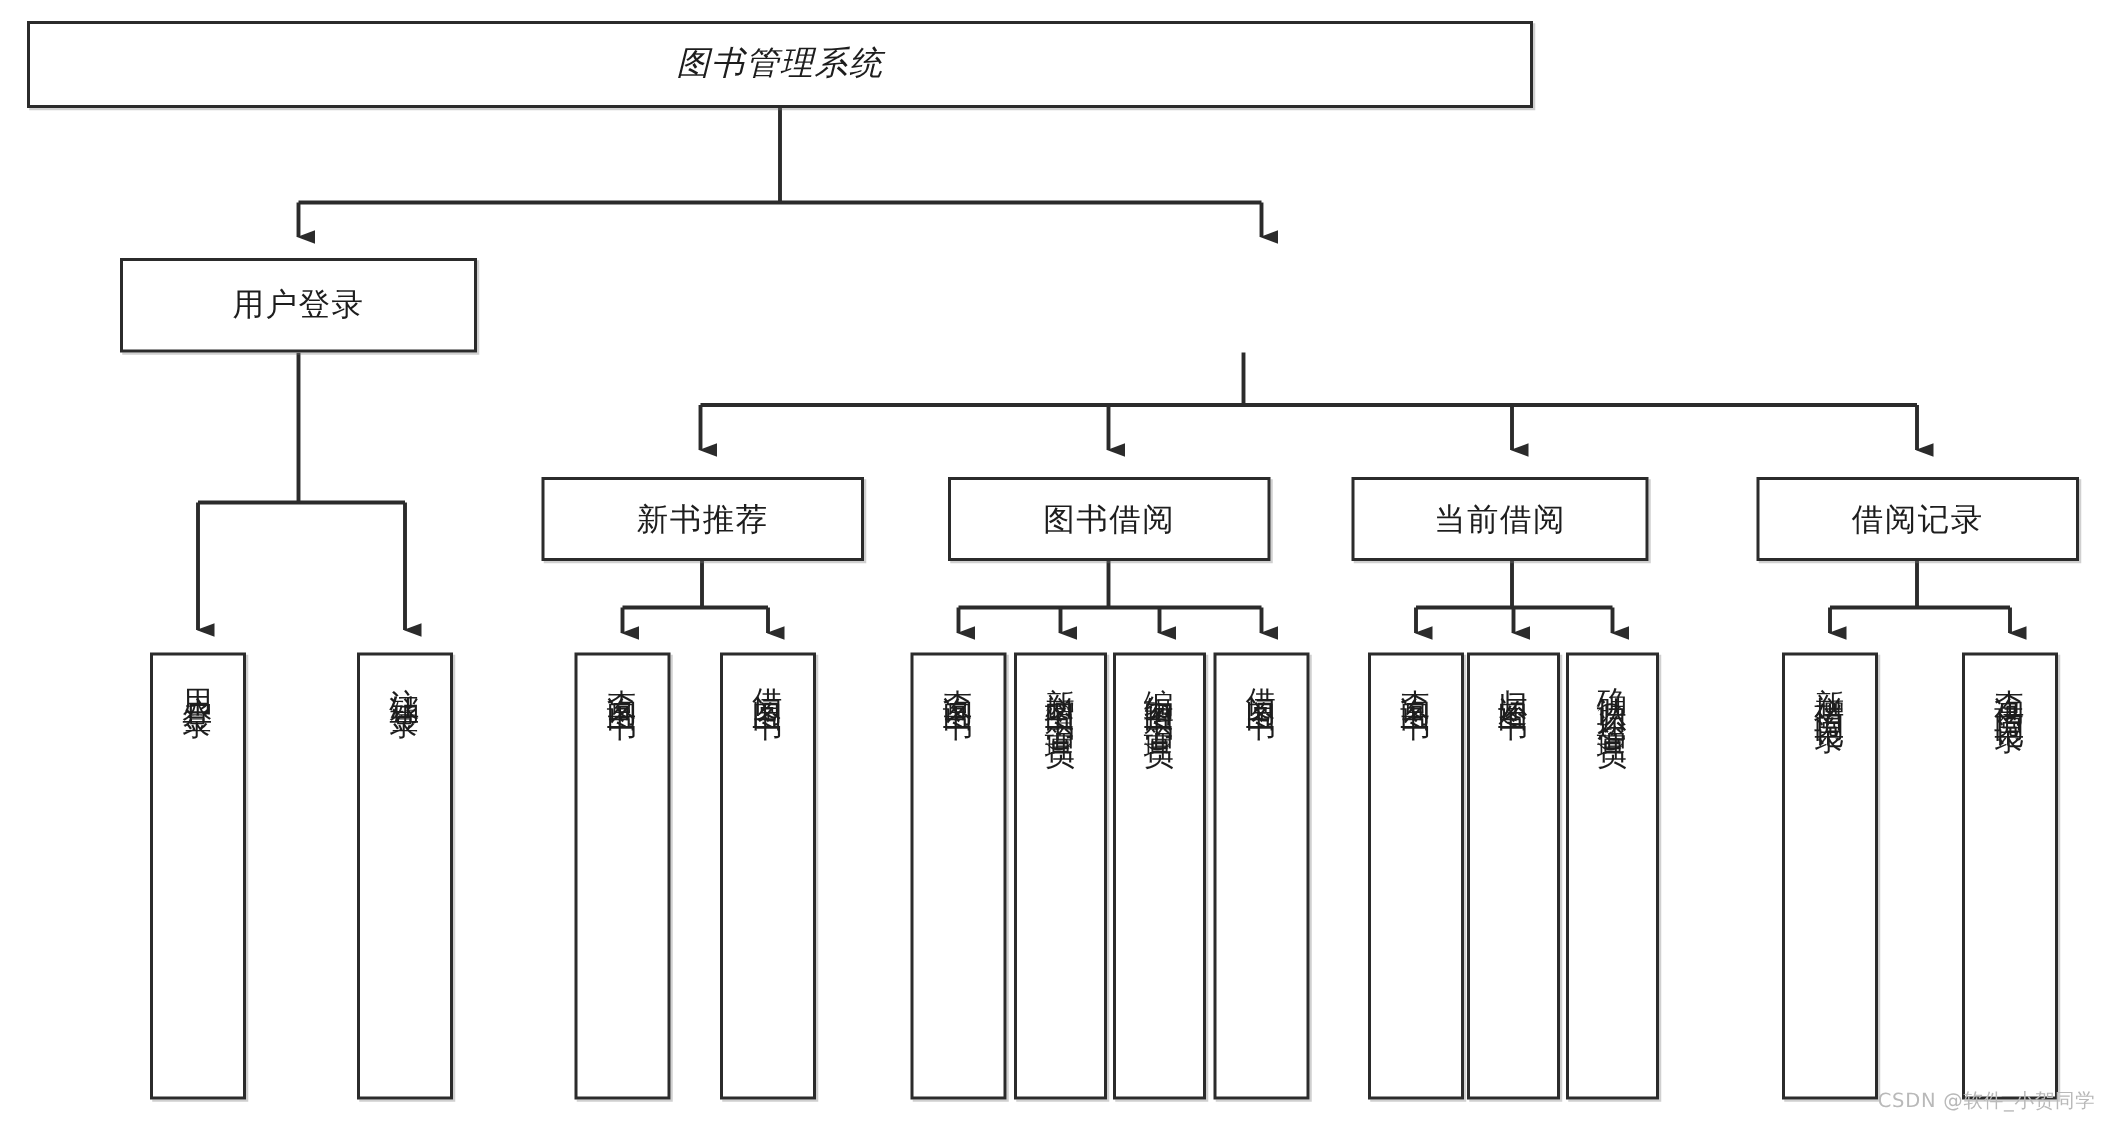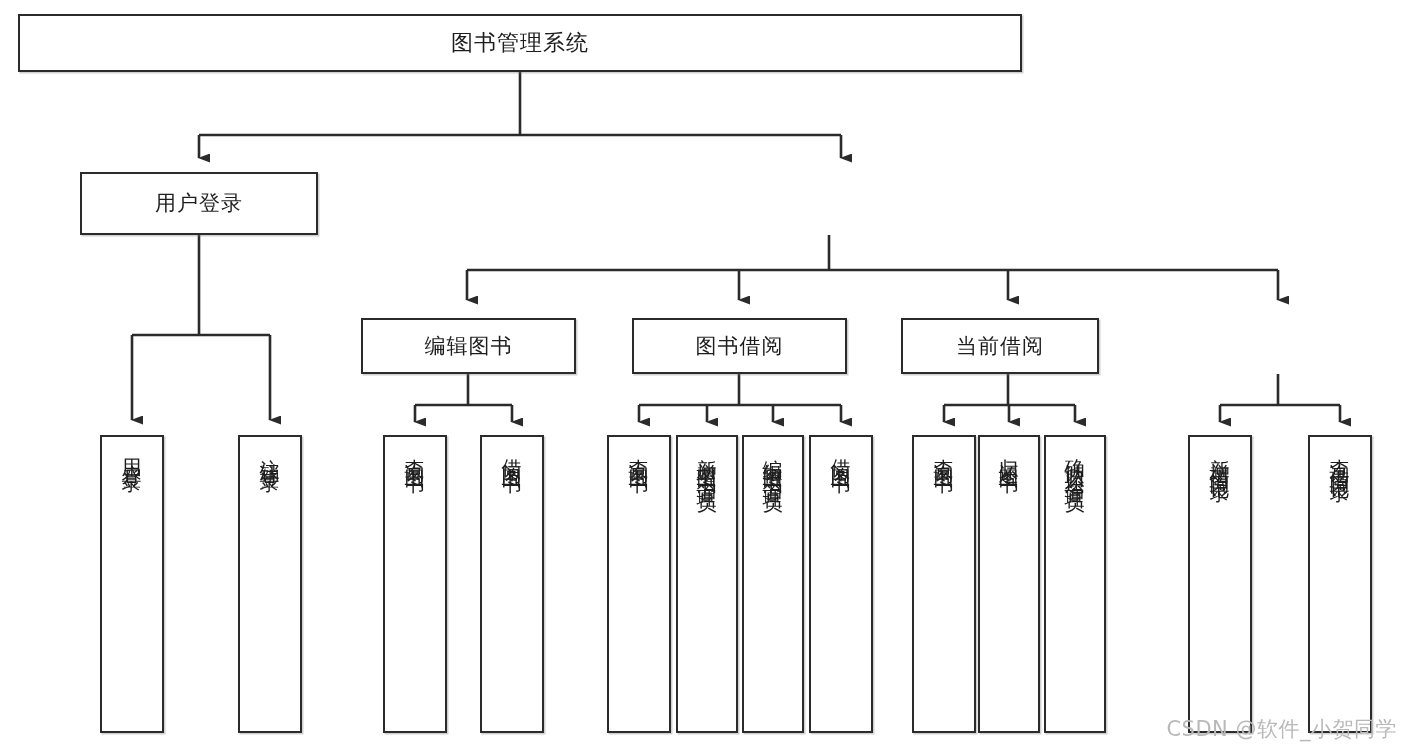--- a/index.html
+++ b/index.html
@@ -55,21 +55,21 @@
     font-size: 20px;
     letter-spacing: 5px;
     line-height: 1;
     white-space: nowrap;
     text-align: left;
   }
   #watermark {
     position: absolute;
     right: 8px;
     bottom: 4px;
-    font-size: 21px;
+    font-size: 13px;
     color: #b9b9b9;
     letter-spacing: 0.5px;
     user-select: none;
     text-align: center;
   }
 </style>
 </head>
 <body>
 
 <div id="canvas">
@@ -117,41 +117,44 @@
       <path d="M1009,405 L1009,422" marker-end="url(#arw)"></path>
       <path d="M1075,405 L1075,422" marker-end="url(#arw)"></path>
 
       <path d="M1278,374 L1278,405"></path>
       <path d="M1220,405 L1340,405"></path>
       <path d="M1220,405 L1220,422" marker-end="url(#arw)"></path>
       <path d="M1340,405 L1340,422" marker-end="url(#arw)"></path>
     </g>
   </svg>
 
-  <div class="node root" style="left:18px; top:14px; width:1004px; height:58px;">
+  <div class="node root" style="left:18px; top:14px; width:1004px; height:58px;font-style:italic;">
     <span class="label">图书管理系统</span>
   </div>
 
   <div class="node" style="left:80px; top:172px; width:238px; height:63px;">
     <span class="label">用户登录</span>
   </div>
 
 
   <div class="node" style="left:361px; top:318px; width:215px; height:56px;">
-    <span class="label">编辑图书</span>
+    <span class="label">新书推荐</span>
   </div>
 
   <div class="node" style="left:632px; top:318px; width:215px; height:56px;">
     <span class="label">图书借阅</span>
   </div>
 
   <div class="node" style="left:901px; top:318px; width:198px; height:56px;">
     <span class="label">当前借阅</span>
   </div>
 
+  <div class="node" style="left:1171px; top:318px; width:215px; height:56px;">
+    <span class="label">借阅记录</span>
+  </div>
 
   <div class="node vert" style="left:100px; top:435px; width:64px; height:298px;">
     <span class="label">用户登录</span>
   </div>
   <div class="node vert" style="left:238px; top:435px; width:64px; height:298px;">
     <span class="label">注销登录</span>
   </div>
 
   <div class="node vert" style="left:383px; top:435px; width:64px; height:298px;">
     <span class="label">查询图书</span>

